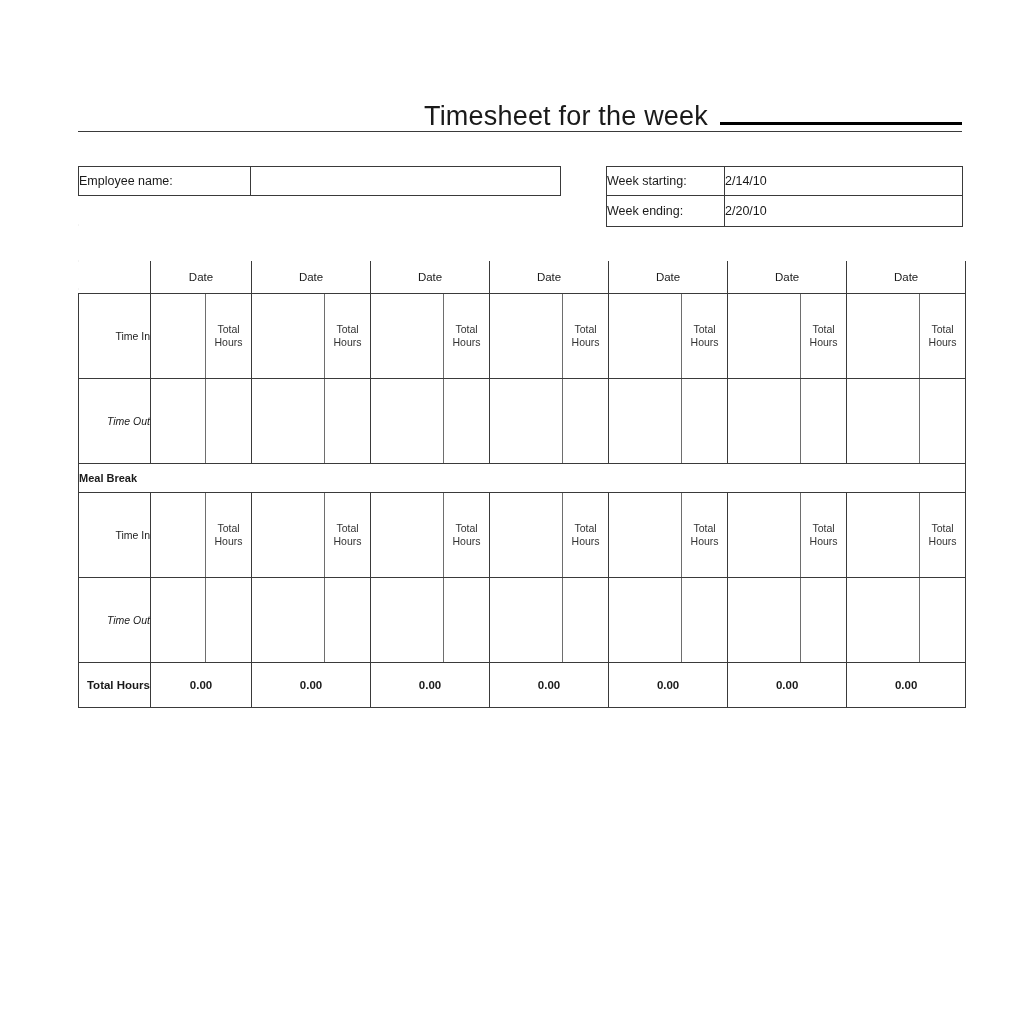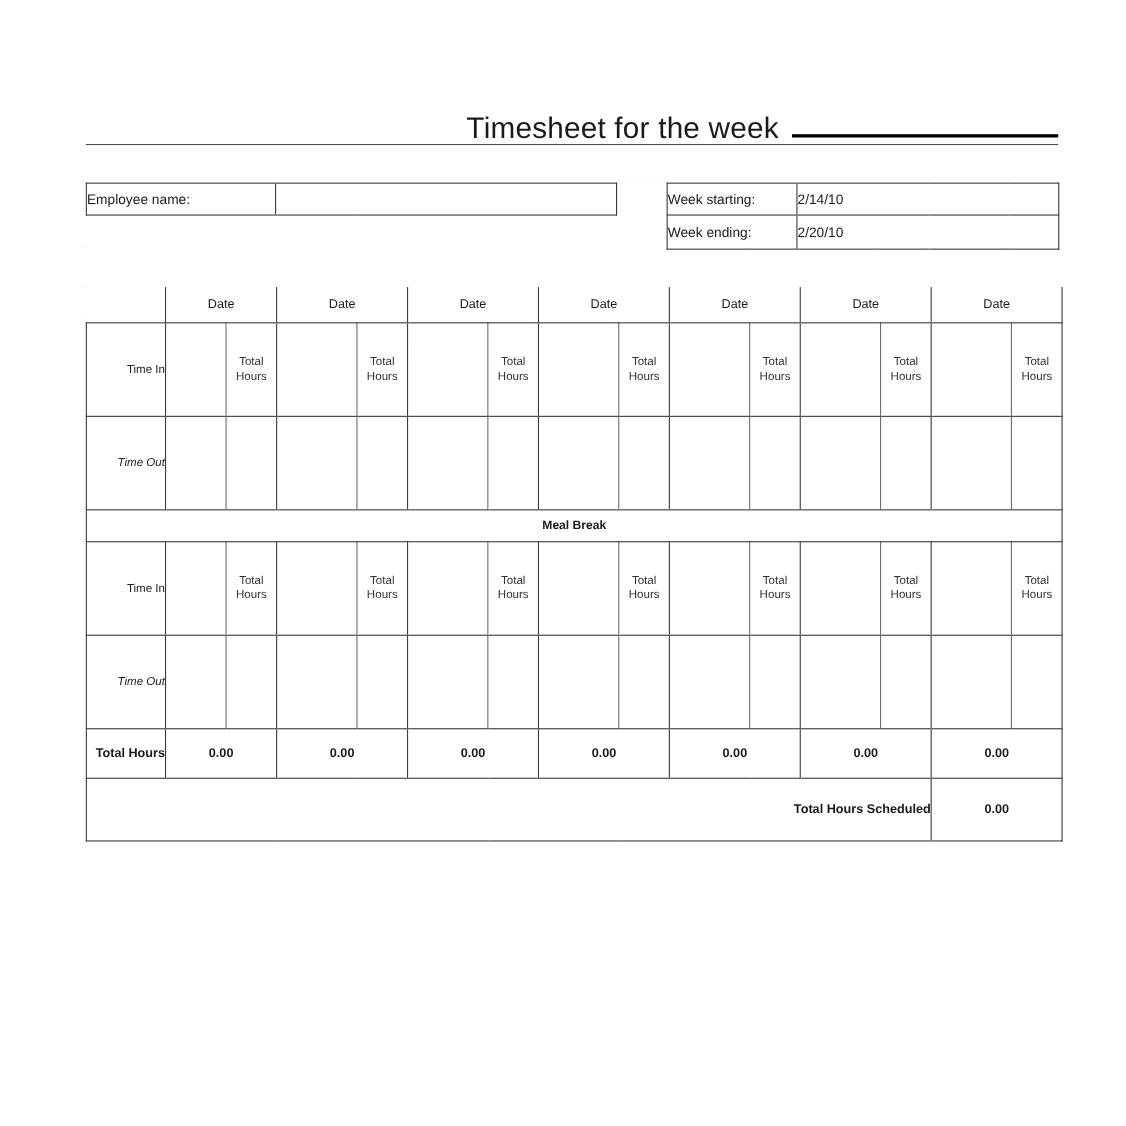--- a/index.html
+++ b/index.html
@@ -142,21 +142,20 @@
     font-size: 10.5px;
     line-height: 13px;
     color: #333333;
   }
   .r-timein td { height: 84px; }
   .r-timeout td { height: 84px; font-style: italic; }
 
   .meal-row td {
     background: #e6e6e6;
     height: 28px;
-    text-align: center;
     font-weight: bold;
     font-size: 11px;
   }
 
   .totals-row td {
     background: #e6e6e6;
     height: 44px;
     text-align: center;
     font-weight: bold;
     font-size: 11.5px;
@@ -413,20 +412,16 @@
 
       <td class="bl bb" colspan="2">0.00</td>
       <td class="bl bb" colspan="2">0.00</td>
       <td class="bl bb" colspan="2">0.00</td>
       <td class="bl bb" colspan="2">0.00</td>
       <td class="bl bb" colspan="2">0.00</td>
       <td class="bl bb" colspan="2">0.00</td>
       <td class="bl bb br" colspan="2">0.00</td>
     </tr>
 
-    <tr class="sched-row">
-      <td class="sched-label bl bb" colspan="13">Total Hours Scheduled</td>
-      <td class="sched-value bl bb br" colspan="2">0.00</td>
-    </tr>
   </tbody>
     </table>
 
 </div>
 
 </body></html>

